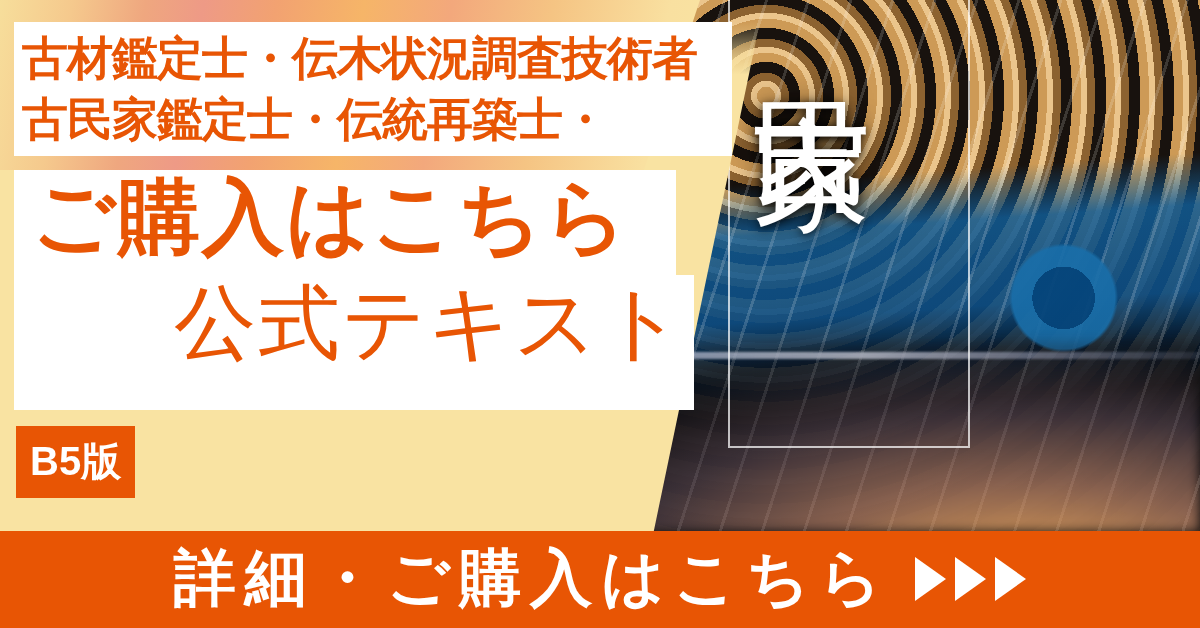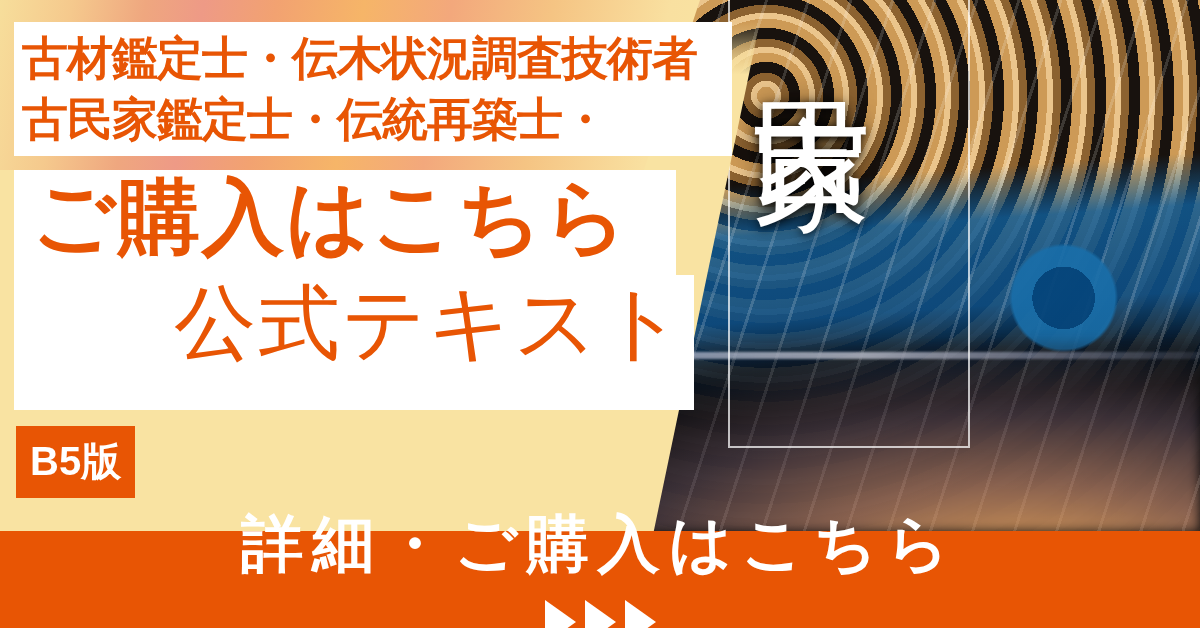--- a/index.html
+++ b/index.html
@@ -192,21 +192,21 @@
     padding:15px 14px 17px 14px;letter-spacing:0px;white-space:nowrap;
   }
   .price{
     color:#E85504;font-size:53px;font-weight:400;line-height:1;
     letter-spacing:0px;white-space:nowrap;
   }
 
   
   .cta{
     position:absolute;left:0;bottom:0;width:1200px;height:97px;
-    background:#E85504;display:flex;align-items:center;justify-content:center;gap:24px;flex-direction:column;
+    background:#E85504;display:flex;align-items:center;justify-content:center;gap:24px;
   }
   .cta-text{
     color:#ffffff;font-size:62px;font-weight:700;line-height:1;
     letter-spacing:9px;white-space:nowrap;
     transform:translateY(-2px);
   }
   .cta-arrows{display:flex;align-items:center;gap:9px;transform:translateY(-1px);}
   .arrow{
     width:0;height:0;
     border-top:22px solid transparent;

